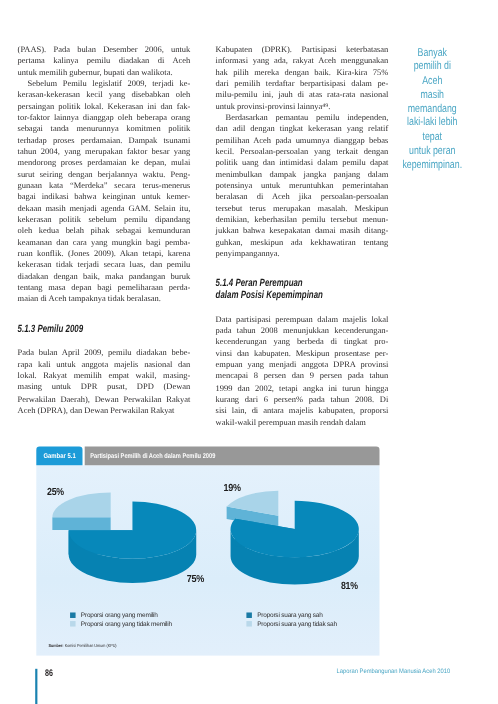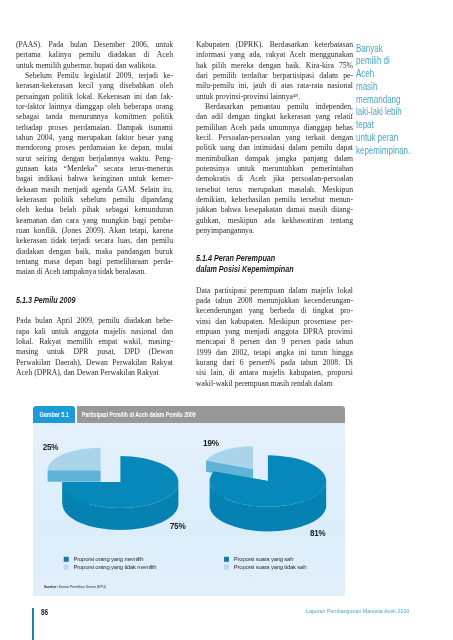--- a/index.html
+++ b/index.html
@@ -19,21 +19,21 @@
         font-weight:bold;font-style:italic;font-size:9.6px;
         line-height:10.8px;color:#1d1d1d;
         white-space:nowrap;display:block;
         transform:scaleX(0.75);transform-origin:left center;}
   .gap-head{height:17px;}
   .gap-after{height:11px;}
 
   
   .callout{position:absolute;left:355.5px;top:42.5px;width:96px;
            color:#4aa6c4;font-family:"Liberation Sans",sans-serif;
-           font-size:10.4px;line-height:12.8px;}
+           font-size:10.4px;line-height:12.8px;text-align:center;}
   .callout .ln2{display:block;white-space:nowrap;
                 transform:scaleX(0.77);transform-origin:left center;}
 
   
   .fig{position:absolute;left:33px;top:405.7px;width:312px;height:190px;}
   .figpanel{position:absolute;left:0;top:17.3px;width:312px;height:172.7px;
             background:linear-gradient(180deg,#e4f1fc 0%,#dbedfa 60%,#e2effb 100%);}
   .figbar{position:absolute;left:44.4px;top:0;width:267.6px;height:17.3px;
           background:#989898;border-radius:0 3px 0 0;}
   .figbadge{position:absolute;left:0.1px;top:0;width:42.2px;height:17.3px;
@@ -113,36 +113,36 @@
         <div class="ln just">rapa kali untuk anggota majelis nasional dan</div>
         <div class="ln just">lokal. Rakyat memilih empat wakil, masing-</div>
         <div class="ln just">masing untuk DPR pusat, DPD (Dewan</div>
         <div class="ln just">Perwakilan Daerah), Dewan Perwakilan Rakyat</div>
         <div class="ln just" style="text-align-last: left;">Aceh (DPRA), dan Dewan Perwakilan Rakyat</div>
       </div>
   </div>
 
   <div class="col colR">
     <div>
-        <div class="ln just">Kabupaten (DPRK). Berdasarkan keterbatasan</div>
+        <div class="ln just">Kabupaten (DPRK). Partisipasi keterbatasan</div>
         <div class="ln just">informasi yang ada, rakyat Aceh menggunakan</div>
         <div class="ln just">hak pilih mereka dengan baik. Kira-kira 75%</div>
         <div class="ln just">dari pemilih terdaftar berpartisipasi dalam pe-</div>
         <div class="ln just">milu-pemilu ini, jauh di atas rata-rata nasional</div>
         <div class="ln just" style="text-align-last: left;">untuk provinsi-provinsi lainnya⁴⁹.</div>
       </div>
     <div>
         <div class="ln just indent">Berdasarkan pemantau pemilu independen,</div>
         <div class="ln just">dan adil dengan tingkat kekerasan yang relatif</div>
         <div class="ln just">pemilihan Aceh pada umumnya dianggap bebas</div>
         <div class="ln just">kecil. Persoalan-persoalan yang terkait dengan</div>
         <div class="ln just">politik uang dan intimidasi dalam pemilu dapat</div>
         <div class="ln just">menimbulkan dampak jangka panjang dalam</div>
         <div class="ln just">potensinya untuk meruntuhkan pemerintahan</div>
-        <div class="ln just">demokratis di Aceh jika persoalan-persoalan</div>
+        <div class="ln just">beralasan di Aceh jika persoalan-persoalan</div>
         <div class="ln just">tersebut terus merupakan masalah. Meskipun</div>
         <div class="ln just">demikian, keberhasilan pemilu tersebut menun-</div>
         <div class="ln just">jukkan bahwa kesepakatan damai masih ditang-</div>
         <div class="ln just">guhkan, meskipun ada kekhawatiran tentang</div>
         <div class="ln just" style="text-align-last: left;">penyimpangannya.</div>
       </div>
     <div class="gap-head"></div>
     <div class="head">5.1.4 Peran Perempuan</div>
     <div class="head">dalam Posisi Kepemimpinan</div>
     <div class="gap-after"></div>

